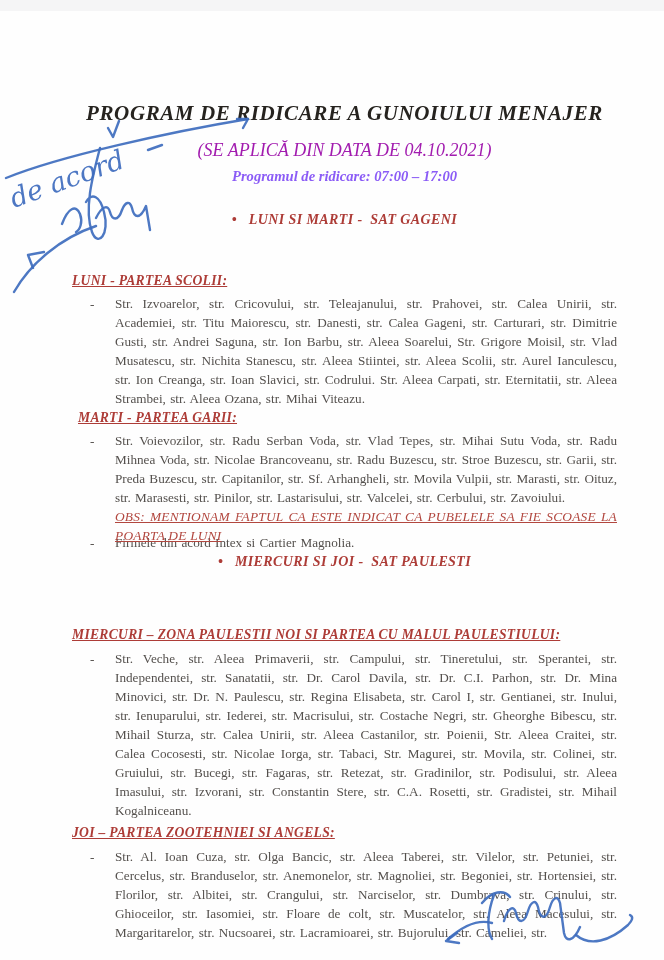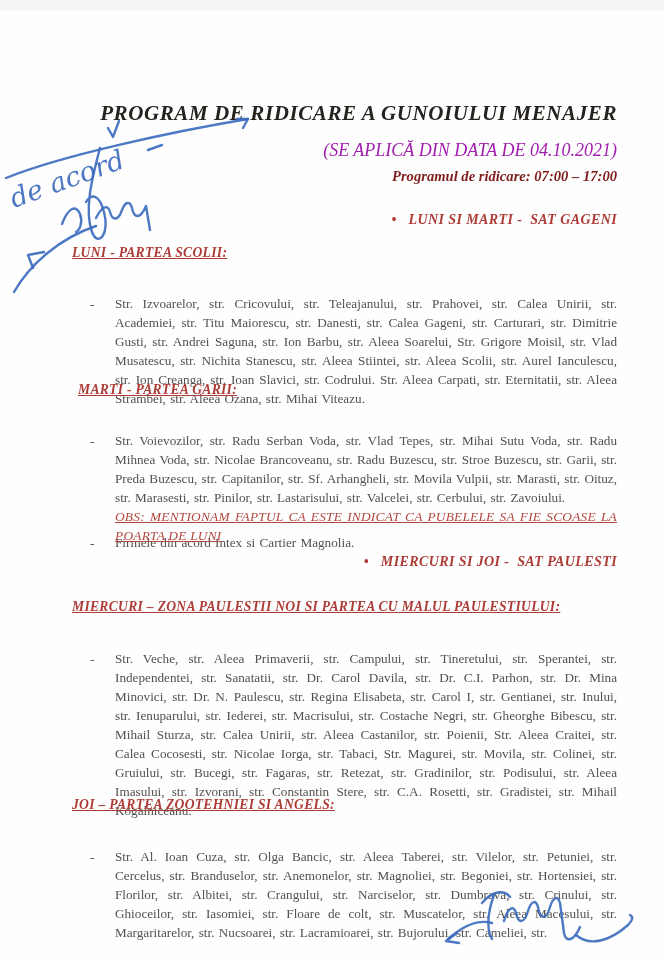--- a/index.html
+++ b/index.html
@@ -7,37 +7,37 @@
     width:664px;height:960px;position:relative;overflow:hidden;
     background:#fdfdfd;
     font-family:"Liberation Serif","DejaVu Serif",serif;
   }
   .photo-band-top{
     position:absolute;left:0;top:0;width:664px;height:11px;
     background:#f5f5f6;border-bottom:1px solid #efefef;
   }
   .sheet{position:absolute;left:0;top:11px;width:664px;height:949px;background:#fefefe;}
   .col{position:absolute;left:72px;width:545px;}
-  .centered{text-align:right;}
+  .centered{text-align:center;}
   .doc-title{
     top:90px;font-size:21px;font-weight:bold;font-style:italic;
     letter-spacing:.6px;color:#26231f;
   }
   .doc-subtitle{top:129px;font-size:18px;font-weight:normal;font-style:italic;color:#a21caf;}
-  .doc-schedule{top:157px;font-size:14.6px;font-weight:bold;font-style:italic;color:#7f1d1d;}
+  .doc-schedule{top:157px;font-size:14.6px;font-weight:bold;font-style:italic;color:#8b5cf6;}
   .group-heading{
     font-size:14px;font-weight:bold;font-style:italic;color:#ad3c37;
     letter-spacing:.4px;white-space:pre;
   }
   .group-heading::before{content:"\2022\00a0\00a0\00a0";}
   .g1{top:201px;}
   .g2{top:543px;}
   .day-heading{
     font-size:13.6px;font-weight:bold;font-style:italic;color:#ad3c37;
-    text-decoration:underline;letter-spacing:.3px;
+    text-decoration:underline;letter-spacing:.3px;margin-top:28px;
   }
   .h-luni{top:234px;}
   .h-marti{top:371px;padding-left:6px;}
   .h-miercuri{top:588px;}
   .h-joi{top:786px;}
   .street-list{font-size:13.2px;color:#54504d;line-height:19px;}
   .p1{top:257px;}
   .p2{top:394px;}
   .p3{top:612px;}
   .p4{top:810px;}

